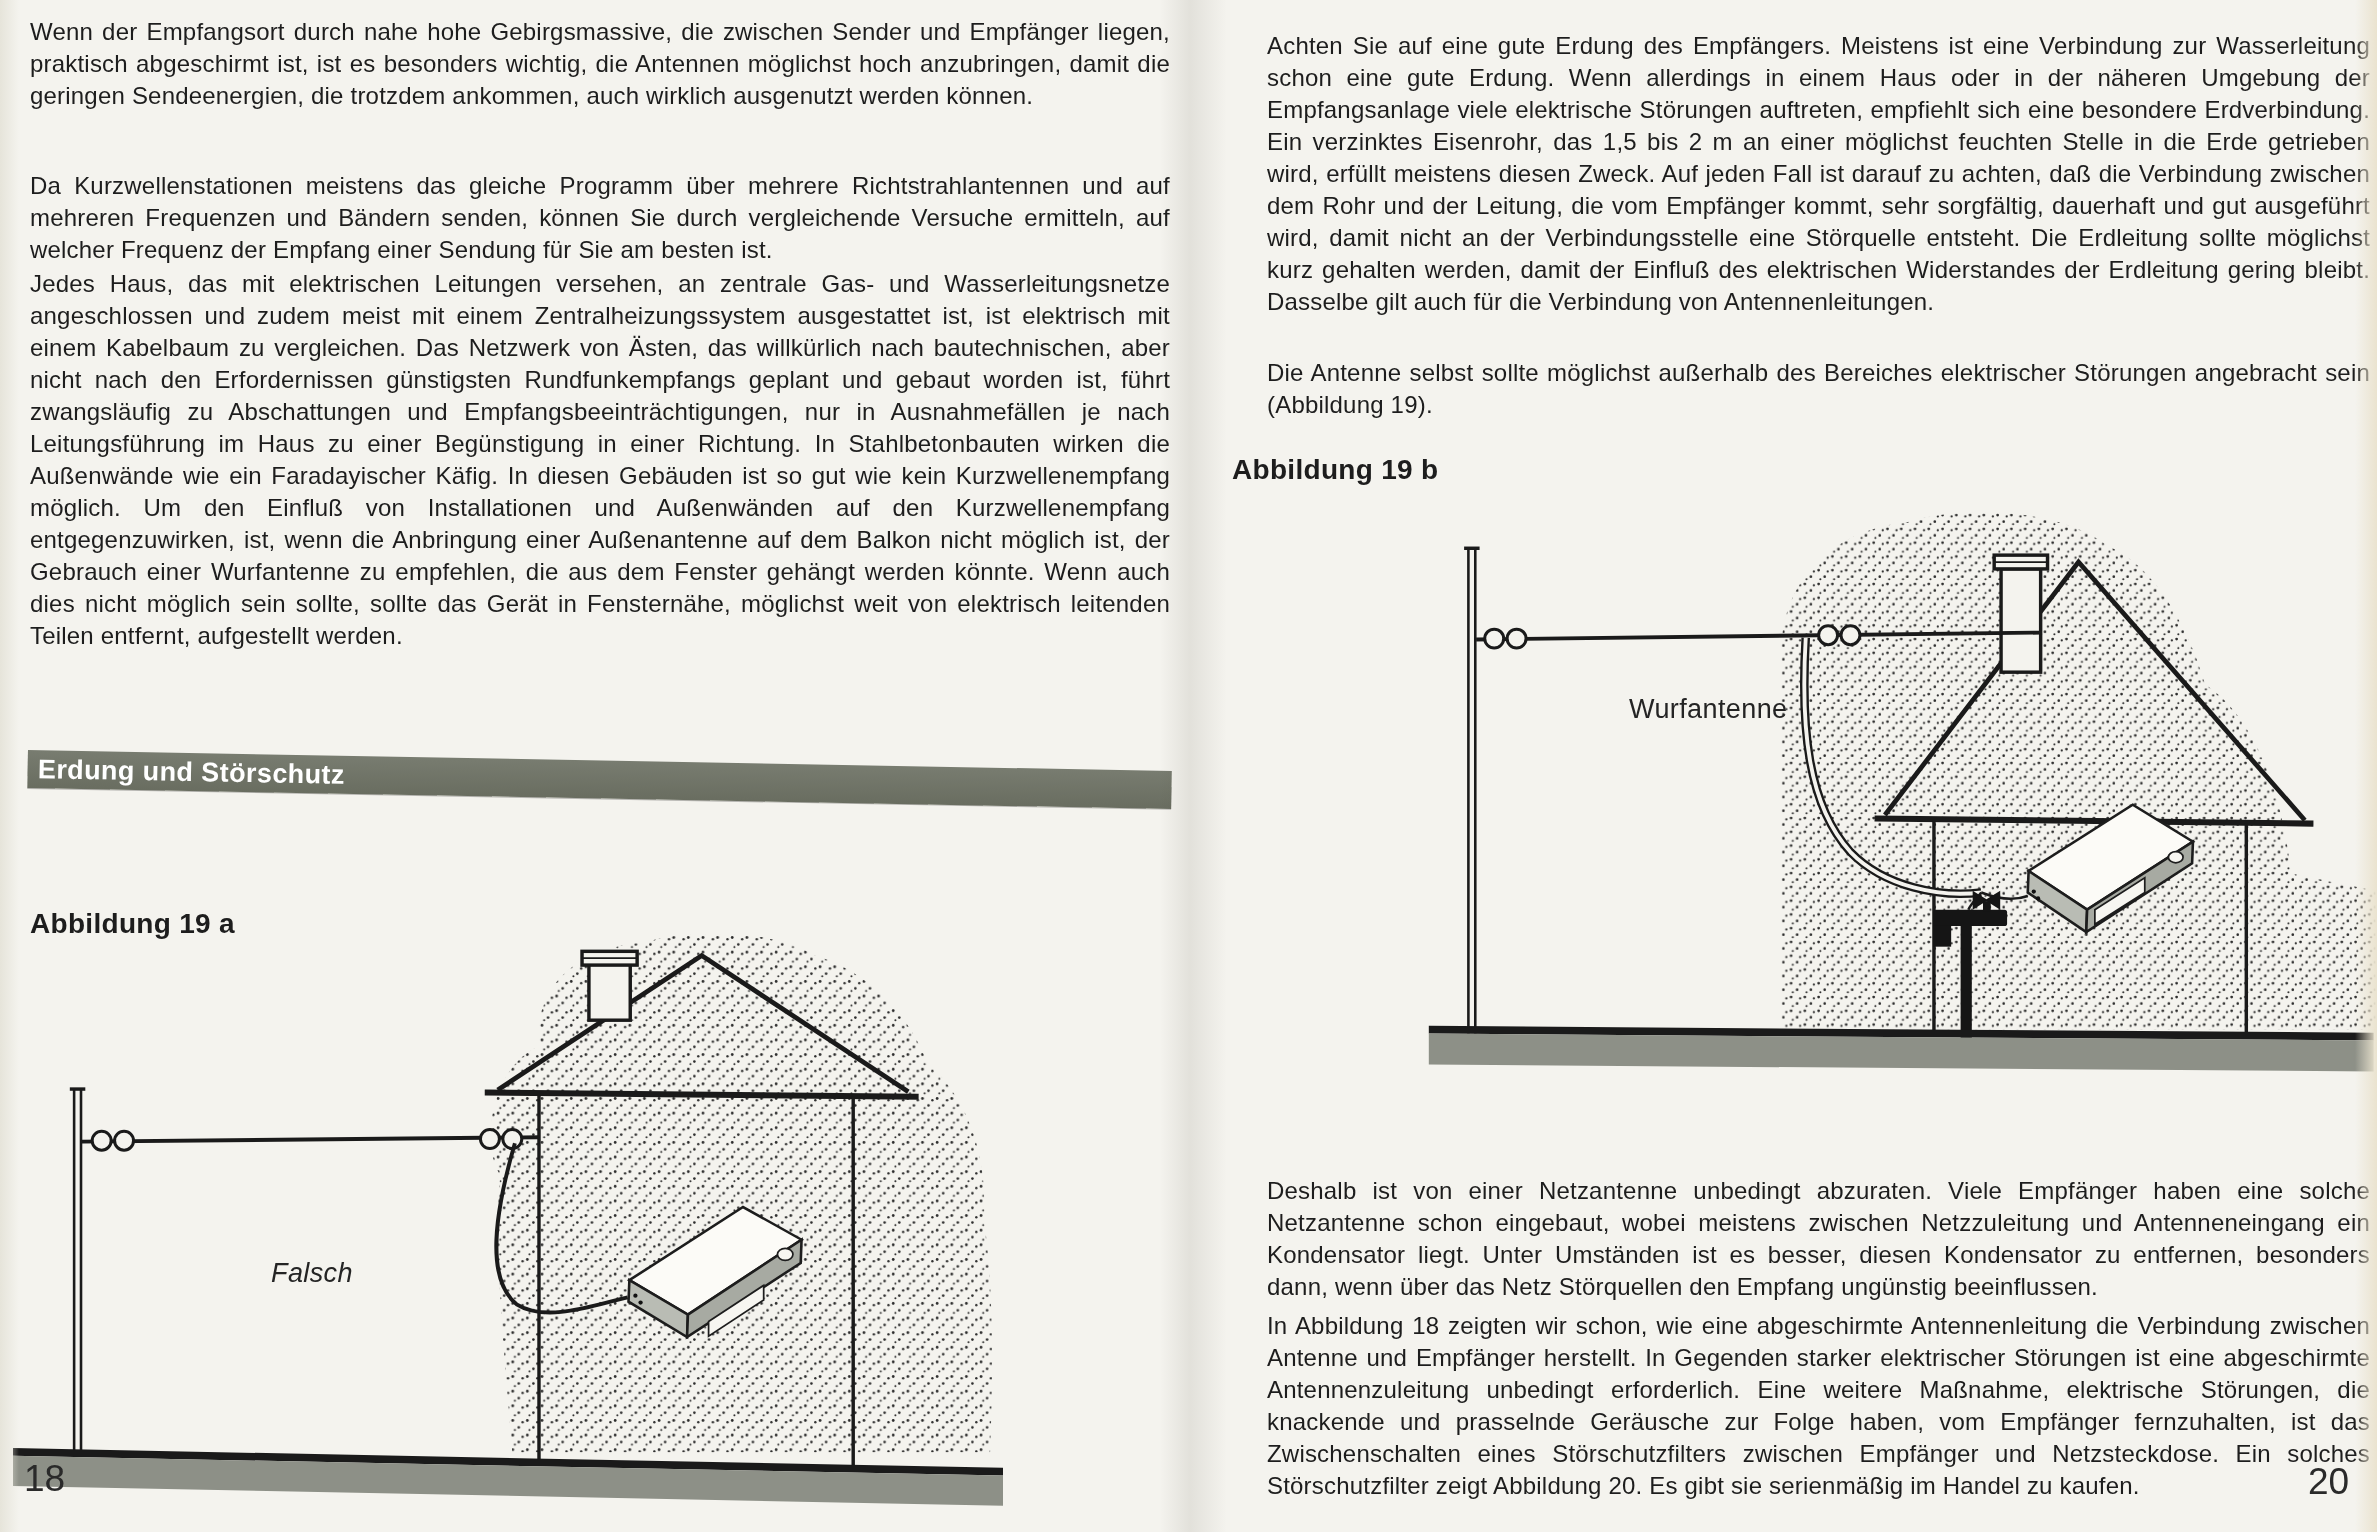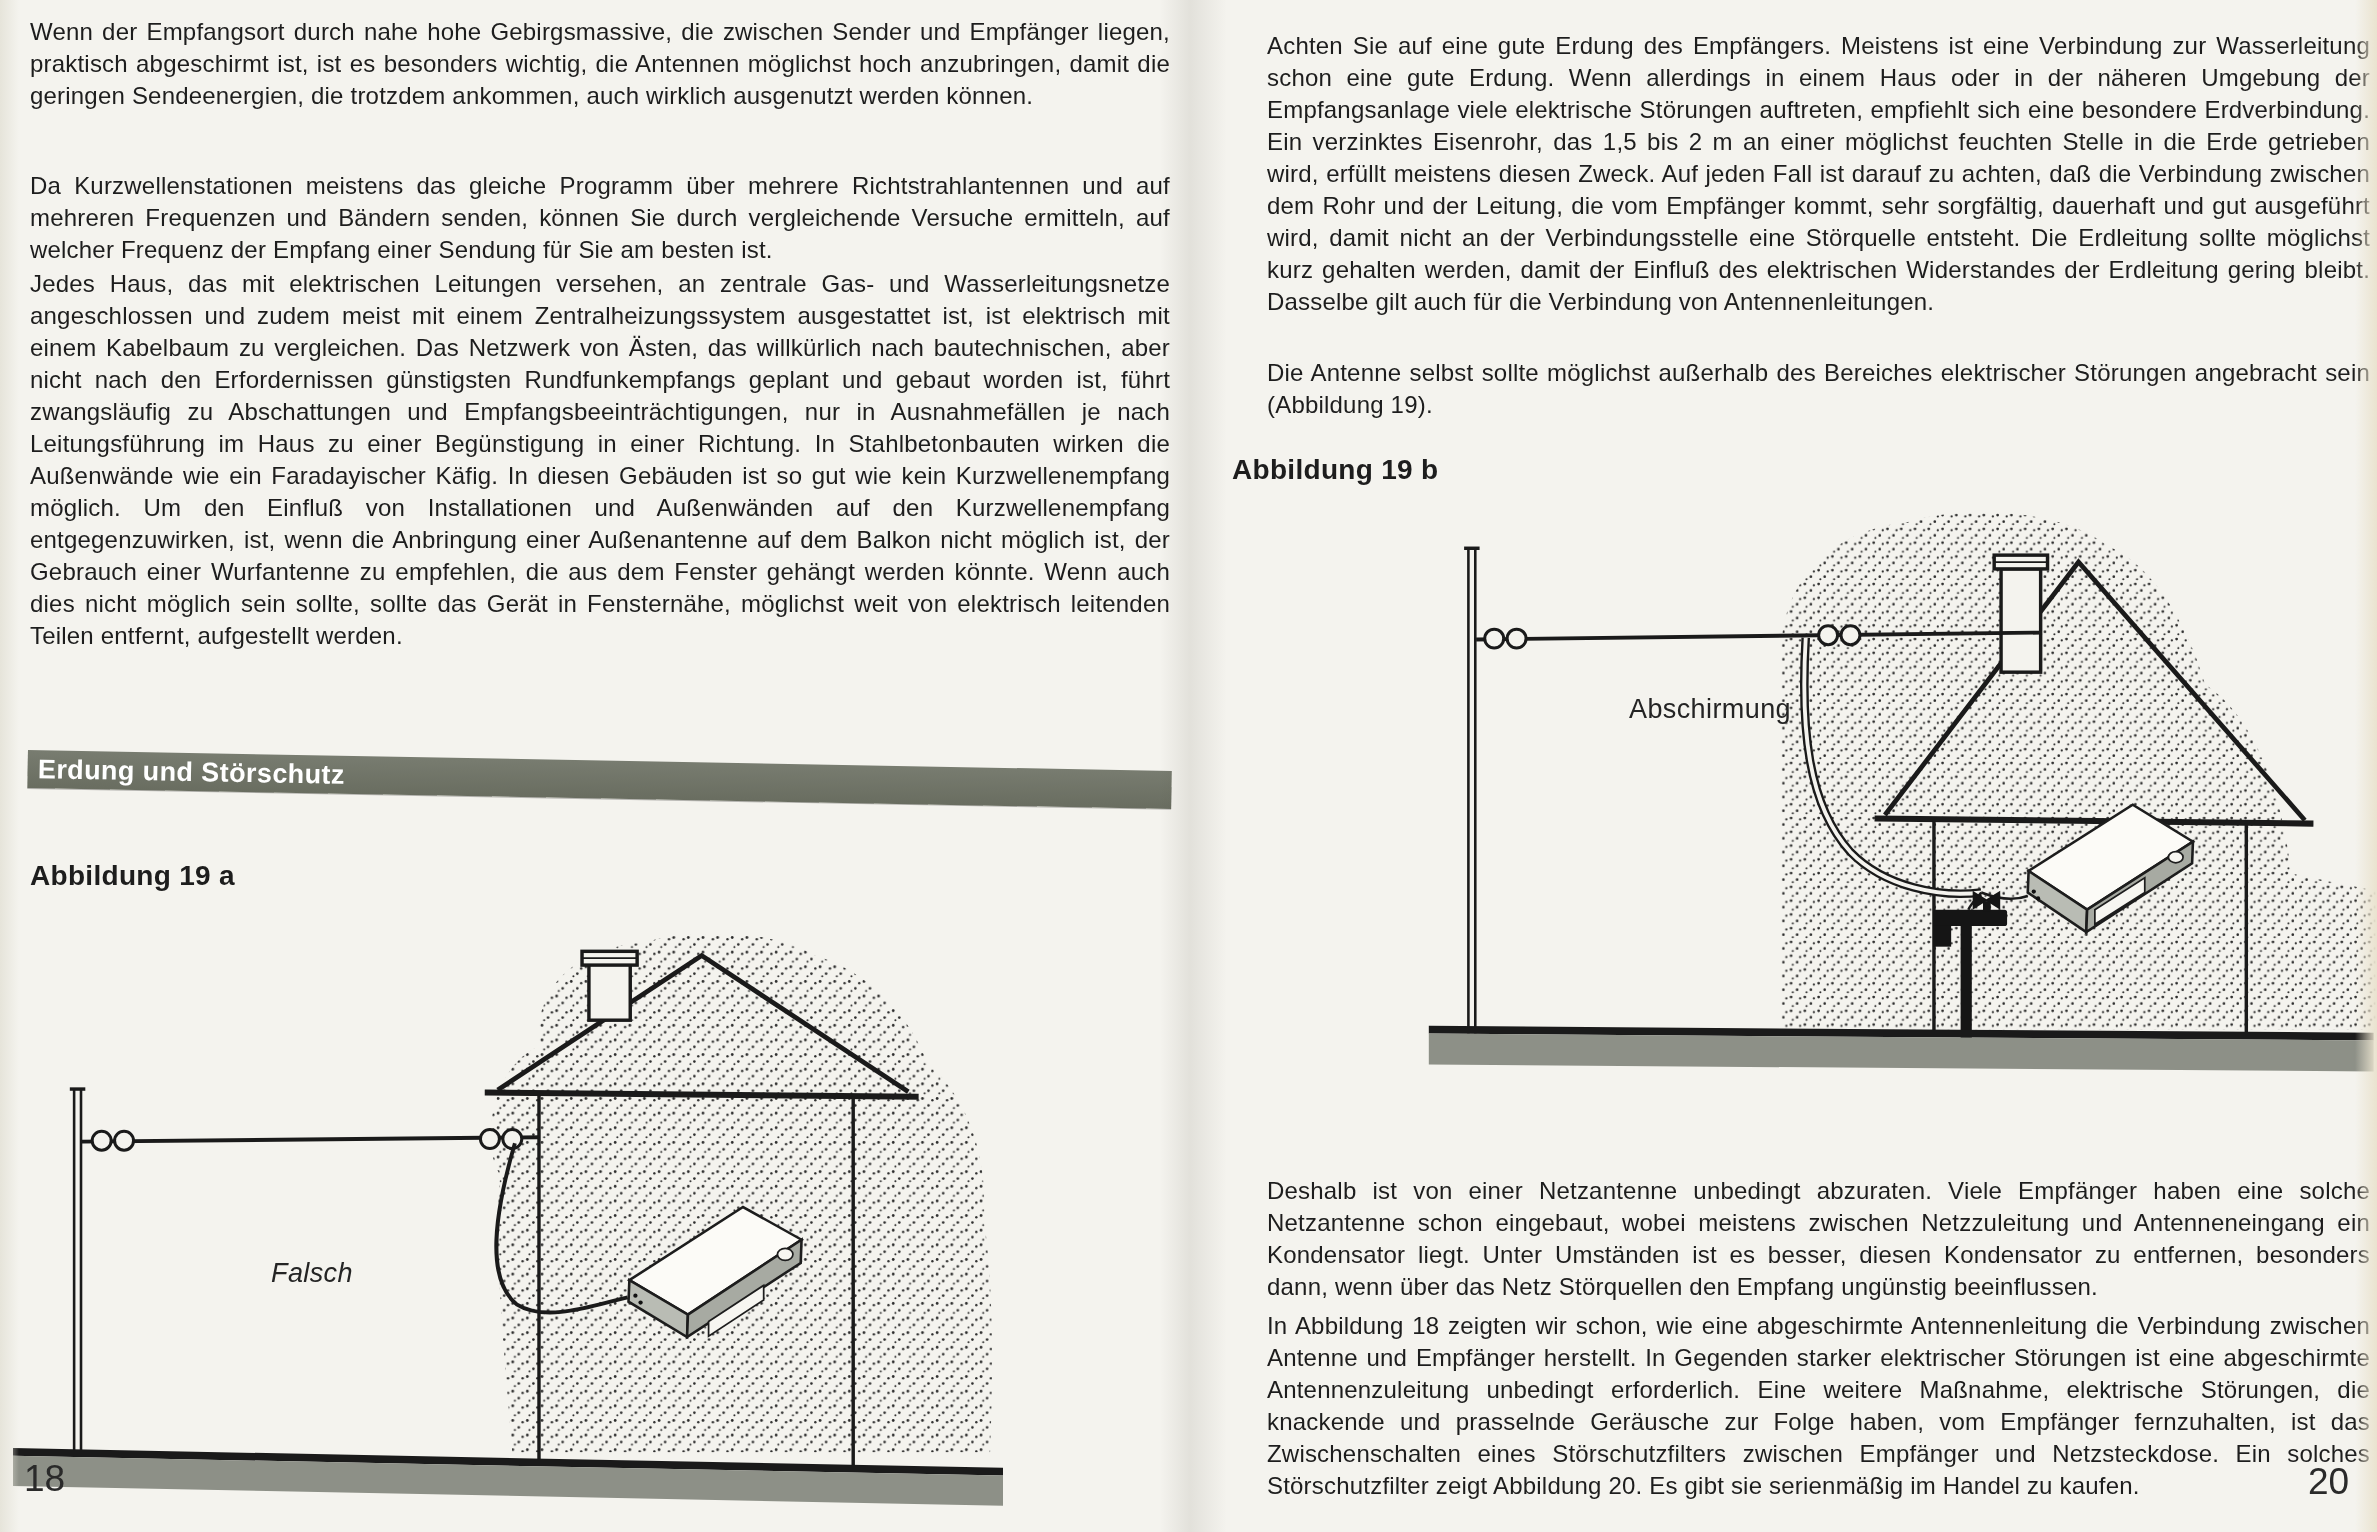--- a/index.html
+++ b/index.html
@@ -62,21 +62,21 @@
     <div class="para" style="left:30px;top:15.5px;width:1140px;">Wenn der Empfangsort durch nahe hohe Gebirgsmassive, die zwischen Sender und Empfänger liegen, praktisch abgeschirmt ist, ist es besonders wichtig, die Antennen möglichst hoch anzubringen, damit die geringen Sendeenergien, die trotzdem ankommen, auch wirklich ausgenutzt werden können.</div>
 
     <div class="para" style="left:30px;top:170px;width:1140px;">Da Kurzwellenstationen meistens das gleiche Programm über mehrere Richtstrahlantennen und auf mehreren Frequenzen und Bändern senden, können Sie durch vergleichende Versuche ermitteln, auf welcher Frequenz der Empfang einer Sendung für Sie am besten ist.</div>
 
     <div class="para" style="left:30px;top:268px;width:1140px;">Jedes Haus, das mit elektrischen Leitungen versehen, an zentrale Gas- und Wasserleitungsnetze angeschlossen und zudem meist mit einem Zentralheizungssystem ausgestattet ist, ist elektrisch mit einem Kabelbaum zu vergleichen. Das Netzwerk von Ästen, das willkürlich nach bautechnischen, aber nicht nach den Erfordernissen günstigsten Rundfunkempfangs geplant und gebaut worden ist, führt zwangsläufig zu Abschattungen und Empfangsbeeinträchtigungen, nur in Ausnahmefällen je nach Leitungsführung im Haus zu einer Begünstigung in einer Richtung. In Stahlbetonbauten wirken die Außenwände wie ein Faradayischer Käfig. In diesen Gebäuden ist so gut wie kein Kurzwellenempfang möglich. Um den Einfluß von Installationen und Außenwänden auf den Kurzwellenempfang entgegenzuwirken, ist, wenn die Anbringung einer Außenantenne auf dem Balkon nicht möglich ist, der Gebrauch einer Wurfantenne zu empfehlen, die aus dem Fenster gehängt werden könnte. Wenn auch dies nicht möglich sein sollte, sollte das Gerät in Fensternähe, möglichst weit von elektrisch leitenden Teilen entfernt, aufgestellt werden.</div>
 
     <div class="section-bar">
       <span>Erdung und Störschutz</span>
     </div>
 
-    <div class="fig-label" style="left:30px;top:860px;">Abbildung 19 a</div>
+    <div class="fig-label" style="left:30px;top:908px;">Abbildung 19 a</div>
 
     <svg style="left:13px;top:934px;" width="990" height="577" viewBox="0 0 1150 670">
       <defs>
         <pattern id="stipA" width="17" height="17" patternUnits="userSpaceOnUse">
           <circle cx="2.5" cy="4" r="1.6" fill="#2b2b2b"></circle>
           <circle cx="9.5" cy="12" r="1.5" fill="#2b2b2b"></circle>
           <circle cx="14" cy="6" r="1.4" fill="#2b2b2b"></circle>
           <circle cx="5" cy="15" r="1.2" fill="#2b2b2b"></circle>
         </pattern>
       </defs>
@@ -214,21 +214,21 @@
         <circle cx="733" cy="441" r="2.5" fill="#111" stroke="none"></circle>
         <circle cx="738" cy="449" r="2.5" fill="#111" stroke="none"></circle>
       </g>
 
       <g>
         <polygon points="30,597 1128,605 1128,614 30,606" fill="#1a1a1a"></polygon>
         <polygon points="30,606 1128,614 1128,650 30,642" fill="#8d9087"></polygon>
       </g>
     </svg>
 
-    <div class="fig-annotation" style="left:1629px;top:694px;">Abschirmung</div>
+    <div class="fig-annotation" style="left:1629px;top:694px;">Wurfantenne</div>
 
     <div class="para" style="left:1267px;top:1175px;width:1103px;">Deshalb ist von einer Netzantenne unbedingt abzuraten. Viele Empfänger haben eine solche Netzantenne schon eingebaut, wobei meistens zwischen Netzzuleitung und Antenneneingang ein Kondensator liegt. Unter Umständen ist es besser, diesen Kondensator zu entfernen, besonders dann, wenn über das Netz Störquellen den Empfang ungünstig beeinflussen.</div>
 
     <div class="para" style="left:1267px;top:1310px;width:1103px;">In Abbildung 18 zeigten wir schon, wie eine abgeschirmte Antennenleitung die Verbindung zwischen Antenne und Empfänger herstellt. In Gegenden starker elektrischer Störungen ist eine abgeschirmte Antennenzuleitung unbedingt erforderlich. Eine weitere Maßnahme, elektrische Störungen, die knackende und prasselnde Geräusche zur Folge haben, vom Empfänger fernzuhalten, ist das Zwischenschalten eines Störschutzfilters zwischen Empfänger und Netzsteckdose. Ein solches Störschutzfilter zeigt Abbildung 20. Es gibt sie serienmäßig im Handel zu kaufen.</div>
 
     <div class="page-number" style="left:2308px;top:1461px;">20</div>
   </div>
 
   <div class="gutter"></div>
   <div class="edge-left"></div>

